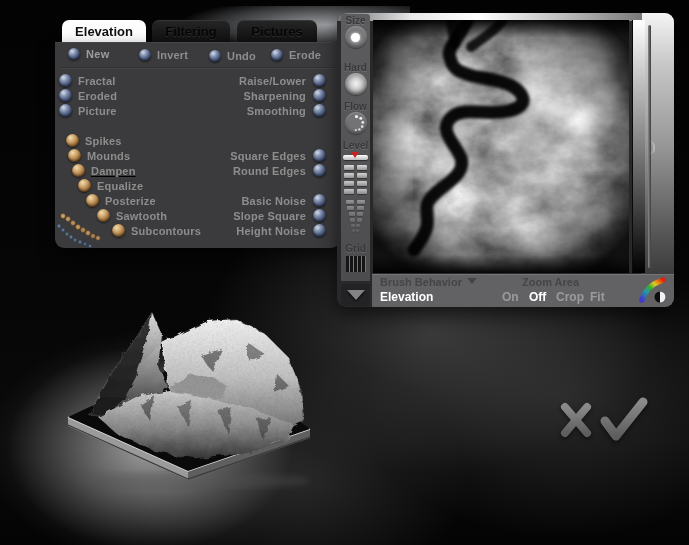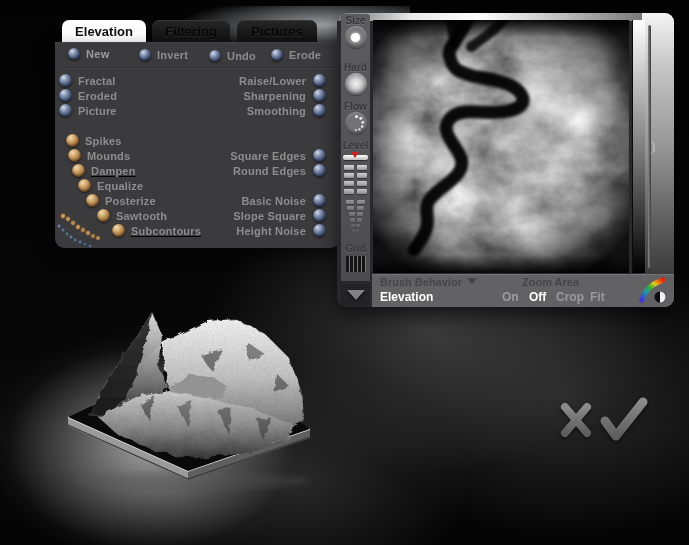--- a/index.html
+++ b/index.html
@@ -235,21 +235,21 @@
       <span class="lbl">Equalize</span>
     </div>
     <div class="row" style="left:31px;top:151px;">
       <span class="sph sph-tan"></span>
       <span class="lbl">Posterize</span>
     </div>
     <div class="row" style="left:42px;top:166px;">
       <span class="sph sph-tan"></span>
       <span class="lbl">Sawtooth</span>
     </div>
-    <div class="row" style="left:57px;top:181px;text-decoration:underline;">
+    <div class="row" style="left:57px;top:181px;">
       <span class="sph sph-tan"></span>
       <span class="lbl">Subcontours</span>
     </div>
 
     <div class="row-r" style="top:106px;">
       <span class="lbl">Square Edges</span>
       <span class="sph sph-blue"></span>
     </div>
     <div class="row-r" style="top:121px;">
       <span class="lbl">Round Edges</span>

